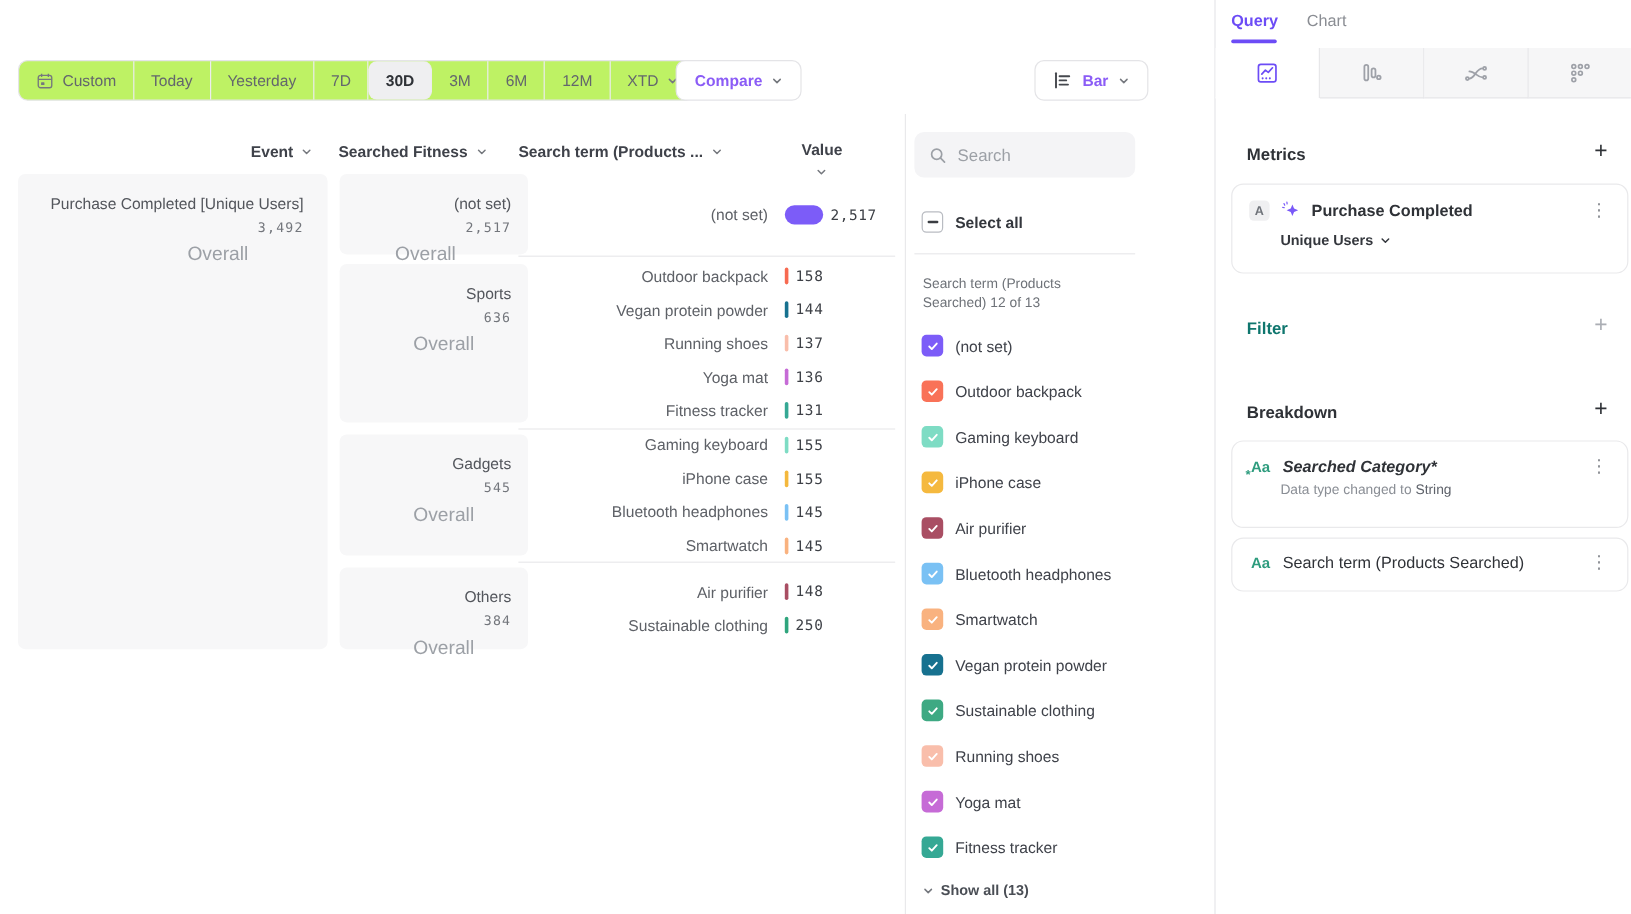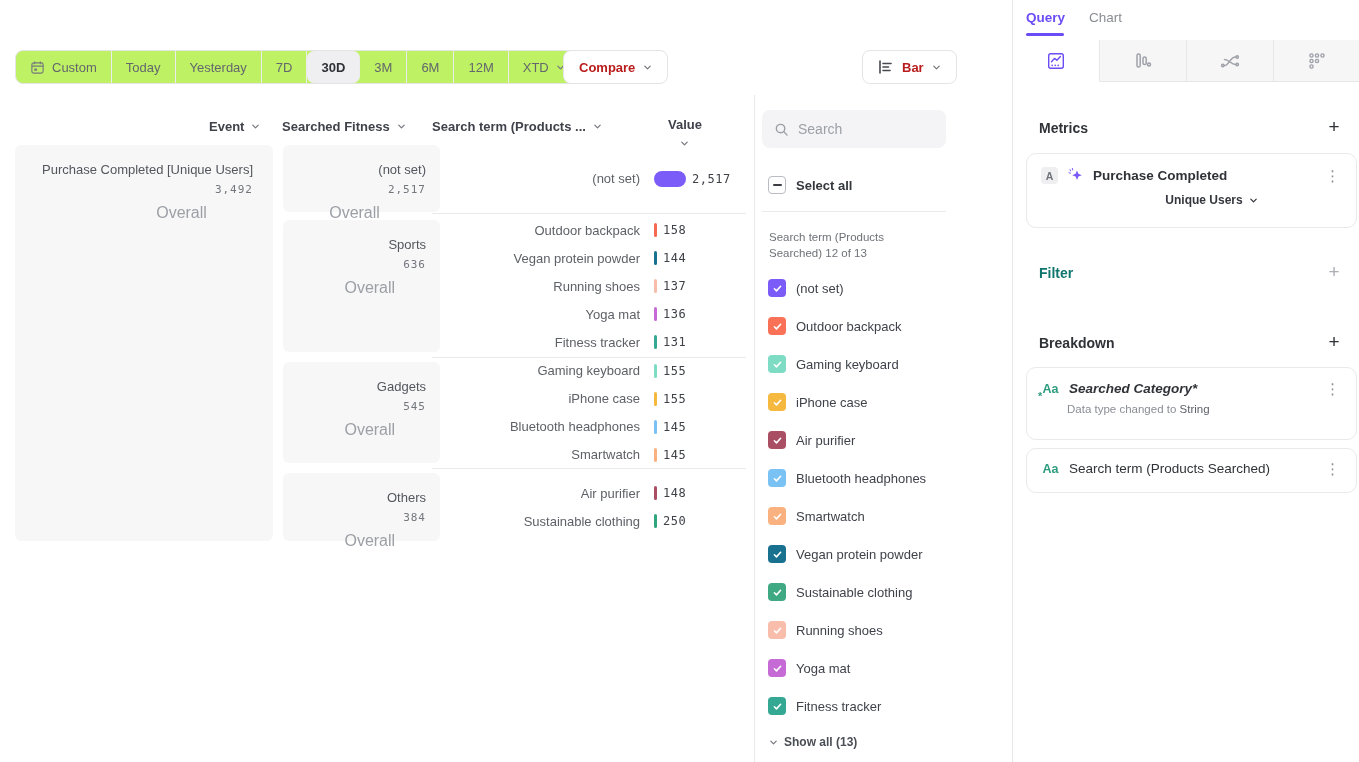--- a/index.html
+++ b/index.html
@@ -5,21 +5,21 @@
   * { margin:0; padding:0; box-sizing:border-box; }
   html,body { width:1359px; height:762px; }
   body { position:relative; background:#fff; font-family:"Liberation Sans", sans-serif; overflow:hidden; color:#2F3237; }
   .icon { display:inline-flex; align-items:center; justify-content:center; line-height:0; }
 
   
   .seg { position:absolute; left:15px; top:50px; height:34px; display:flex; align-items:stretch; border:1px solid #E4E4E7; border-radius:8px; background:#bef264; }
   .seg-item { display:flex; align-items:center; gap:7px; padding:0 14px; font-size:13px; color:#63666D; border-right:1px solid #ECECEE; cursor:pointer; white-space:nowrap; }
   .seg-item:last-child { border-right:none; }
   .seg-item.selected { background:#EFEFF1; font-weight:700; color:#2F3237; border-radius:7px; }
-  .btn { position:absolute; top:50px; height:34px; border:1px solid #E4E4E7; border-radius:8px; background:#fff; display:flex; align-items:center; gap:8px; padding:0 15px; font-size:13px; font-weight:600; color:#b91c1c; cursor:pointer; }
+  .btn { position:absolute; top:50px; height:34px; border:1px solid #E4E4E7; border-radius:8px; background:#fff; display:flex; align-items:center; gap:8px; padding:0 15px; font-size:13px; font-weight:600; color:#8b5cf6; cursor:pointer; }
   .chev { color:#75787E; }
 
   
   .col-header { position:absolute; top:117px; height:18px; display:flex; align-items:center; gap:7px; font-size:13px; font-weight:600; color:#3F424A; white-space:nowrap; cursor:pointer; }
   .event-cell,.cat-cell { position:absolute; background:#F7F7F8; border-radius:6px; }
   .cell-label { position:absolute; top:16px; right:14px; font-size:13px; color:#53565C; line-height:18px; white-space:nowrap; }
   .event-cell .cell-label { right:20px; }
   .cell-overall { position:absolute; top:36px; right:14px; height:16px; display:flex; align-items:center; gap:8px; white-space:nowrap; }
   .event-cell .cell-overall { right:20px; }
   .cell-overall .word { font-size:16px; color:#9CA0A6;margin-top:48px; }
@@ -60,21 +60,21 @@
   .section-heading.muted { color:#0f766e; font-weight:600; }
   .plus { position:absolute; left:310px; width:22px; text-align:center; font-size:19px; font-weight:400; color:#2F3237; cursor:pointer; line-height:20px; }
   .plus.muted { color:#ABAEB4; }
   .card { position:absolute; left:13px; width:331px; border:1px solid #E9E9EB; border-radius:10px; background:#fff; cursor:pointer; }
   .card-row { display:flex; align-items:center; gap:9px; padding:13px 14px 0 14px; }
   .card-row.single { padding:12px 14px; }
   .badge-a { width:17px; height:17px; background:#EFEFF1; border-radius:4px; font-size:10.5px; font-weight:600; color:#6F737A; display:flex; align-items:center; justify-content:center; flex:none; }
   .card-title { font-size:13.5px; font-weight:600; color:#2F3237; white-space:nowrap; }
   .card-title.italic { font-style:italic; font-weight:600; }
   .kebab { margin-left:auto; color:#8A8D93; font-size:15px; line-height:14px; cursor:pointer; padding:0 2px; }
-  .measure-row { display:flex; align-items:center; gap:6px; padding:9px 0 0 40px; font-size:12px; font-weight:700; color:#34373D; cursor:pointer;justify-content:center; }
+  .measure-row { display:flex; align-items:center; gap:6px; padding:9px 0 0 40px; font-size:12px; font-weight:700; color:#34373D; cursor:pointer; }
   .measure-row .chev { color:#34373D; }
   .aa { position:relative; width:19px; font-size:12.5px; font-weight:700; color:#2E9C7E; flex:none; text-align:center; }
   .aa .star { position:absolute; left:-3px; bottom:-6px; font-size:11px; font-style:normal; }
   .note { padding:7px 14px 0 40px; font-size:11.5px; color:#8A8E95; white-space:nowrap; }
   .note .strong { color:#5F636B; font-weight:400; }
 </style>
 </head>
 <body>
 
 <div class="seg">

